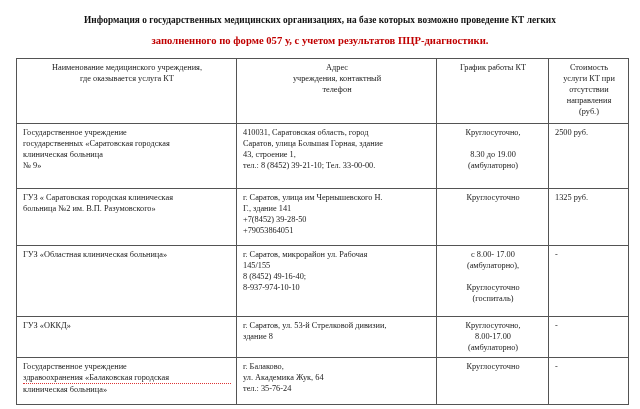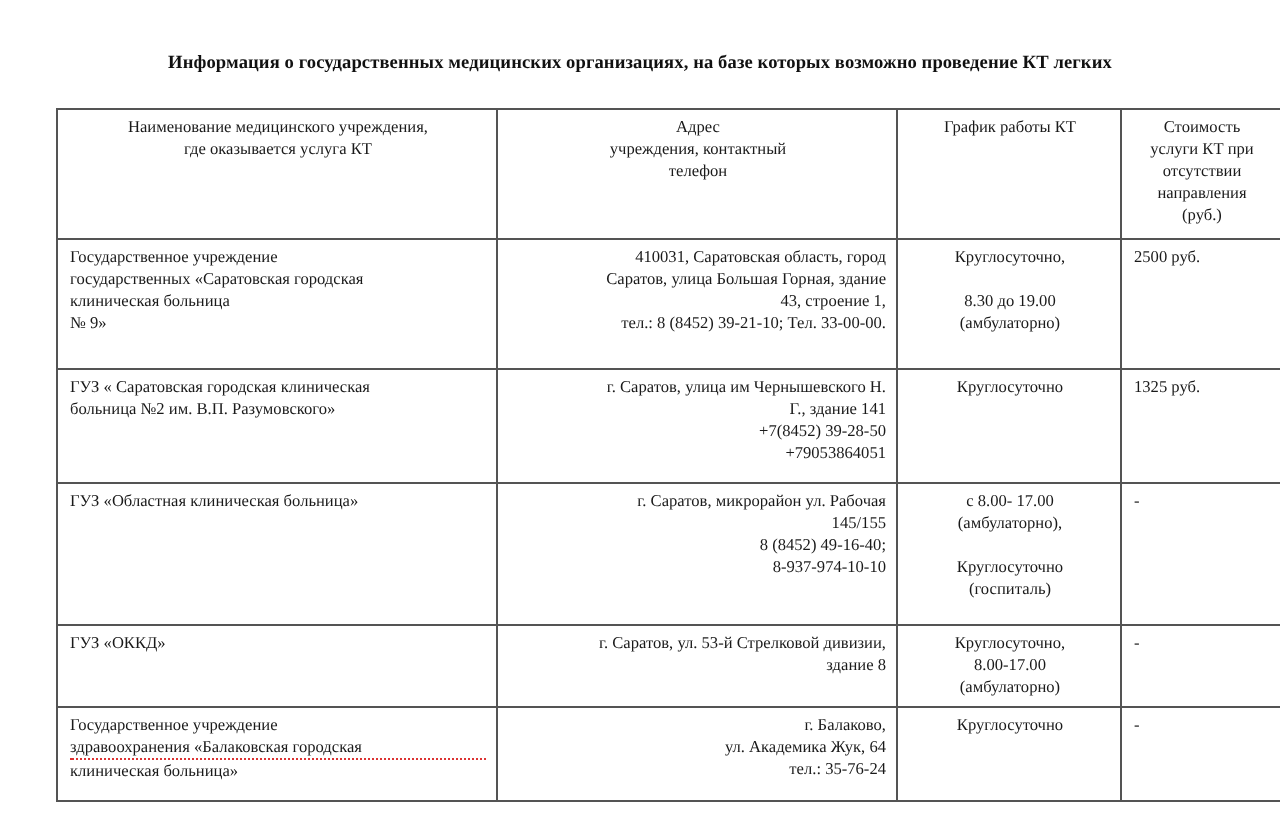--- a/index.html
+++ b/index.html
@@ -12,21 +12,21 @@
     height: 409px;
     font-family: "Liberation Serif", "DejaVu Serif", serif;
     color: #1a1a1a;
     overflow: hidden;
     position: relative;
   }
   .page {
     width: 640px;
     height: 409px;
     box-sizing: border-box;
-    padding: 12px;
+    padding: 0;
     position: relative;
   }
   .doc-title {
     text-align: center;
     font-weight: bold;
     font-size: 9.3px;
     line-height: 12px;
     color: #111111;
     padding: 14px 18px 0 18px;
     letter-spacing: 0.05px;
@@ -62,21 +62,21 @@
     vertical-align: top;
     padding-top: 4px;
     line-height: 11.4px;
   }
   .col-name   { width: 220px; }
   .col-addr   { width: 200px; }
   .col-sched  { width: 112px; }
   .col-cost   { width: 80px; }
 
   td.cell-name  { text-align: left; }
-  td.cell-addr  { text-align: right; }
+  td.cell-addr  { text-align: left; }
   td.cell-sched { text-align: center; }
   td.cell-cost  { text-align: left; }
 
   .hdr-row th { height: 58px; }
 
   .r1 td { height: 58px; }
   .r2 td { height: 50px; }
   .r3 td { height: 64px; }
   .r4 td { height: 34px; margin-top: 34px; }
   .r5 td { height: 40px; }
@@ -89,20 +89,21 @@
   }
 </style>
 </head>
 <body>
 
 <div class="page">
 
   <div class="doc-title">Информация о государственных медицинских организациях, на базе которых возможно проведение КТ легких</div>
 
   <div class="notice">
+    <span class="ln line2">заполненного по форме 057 у, с учетом результатов ПЦР-диагностики.</span>
   </div>
 
   <table class="info-table">
     <colgroup>
       <col class="col-name">
       <col class="col-addr">
       <col class="col-sched">
       <col class="col-cost">
     </colgroup>
     <thead>

